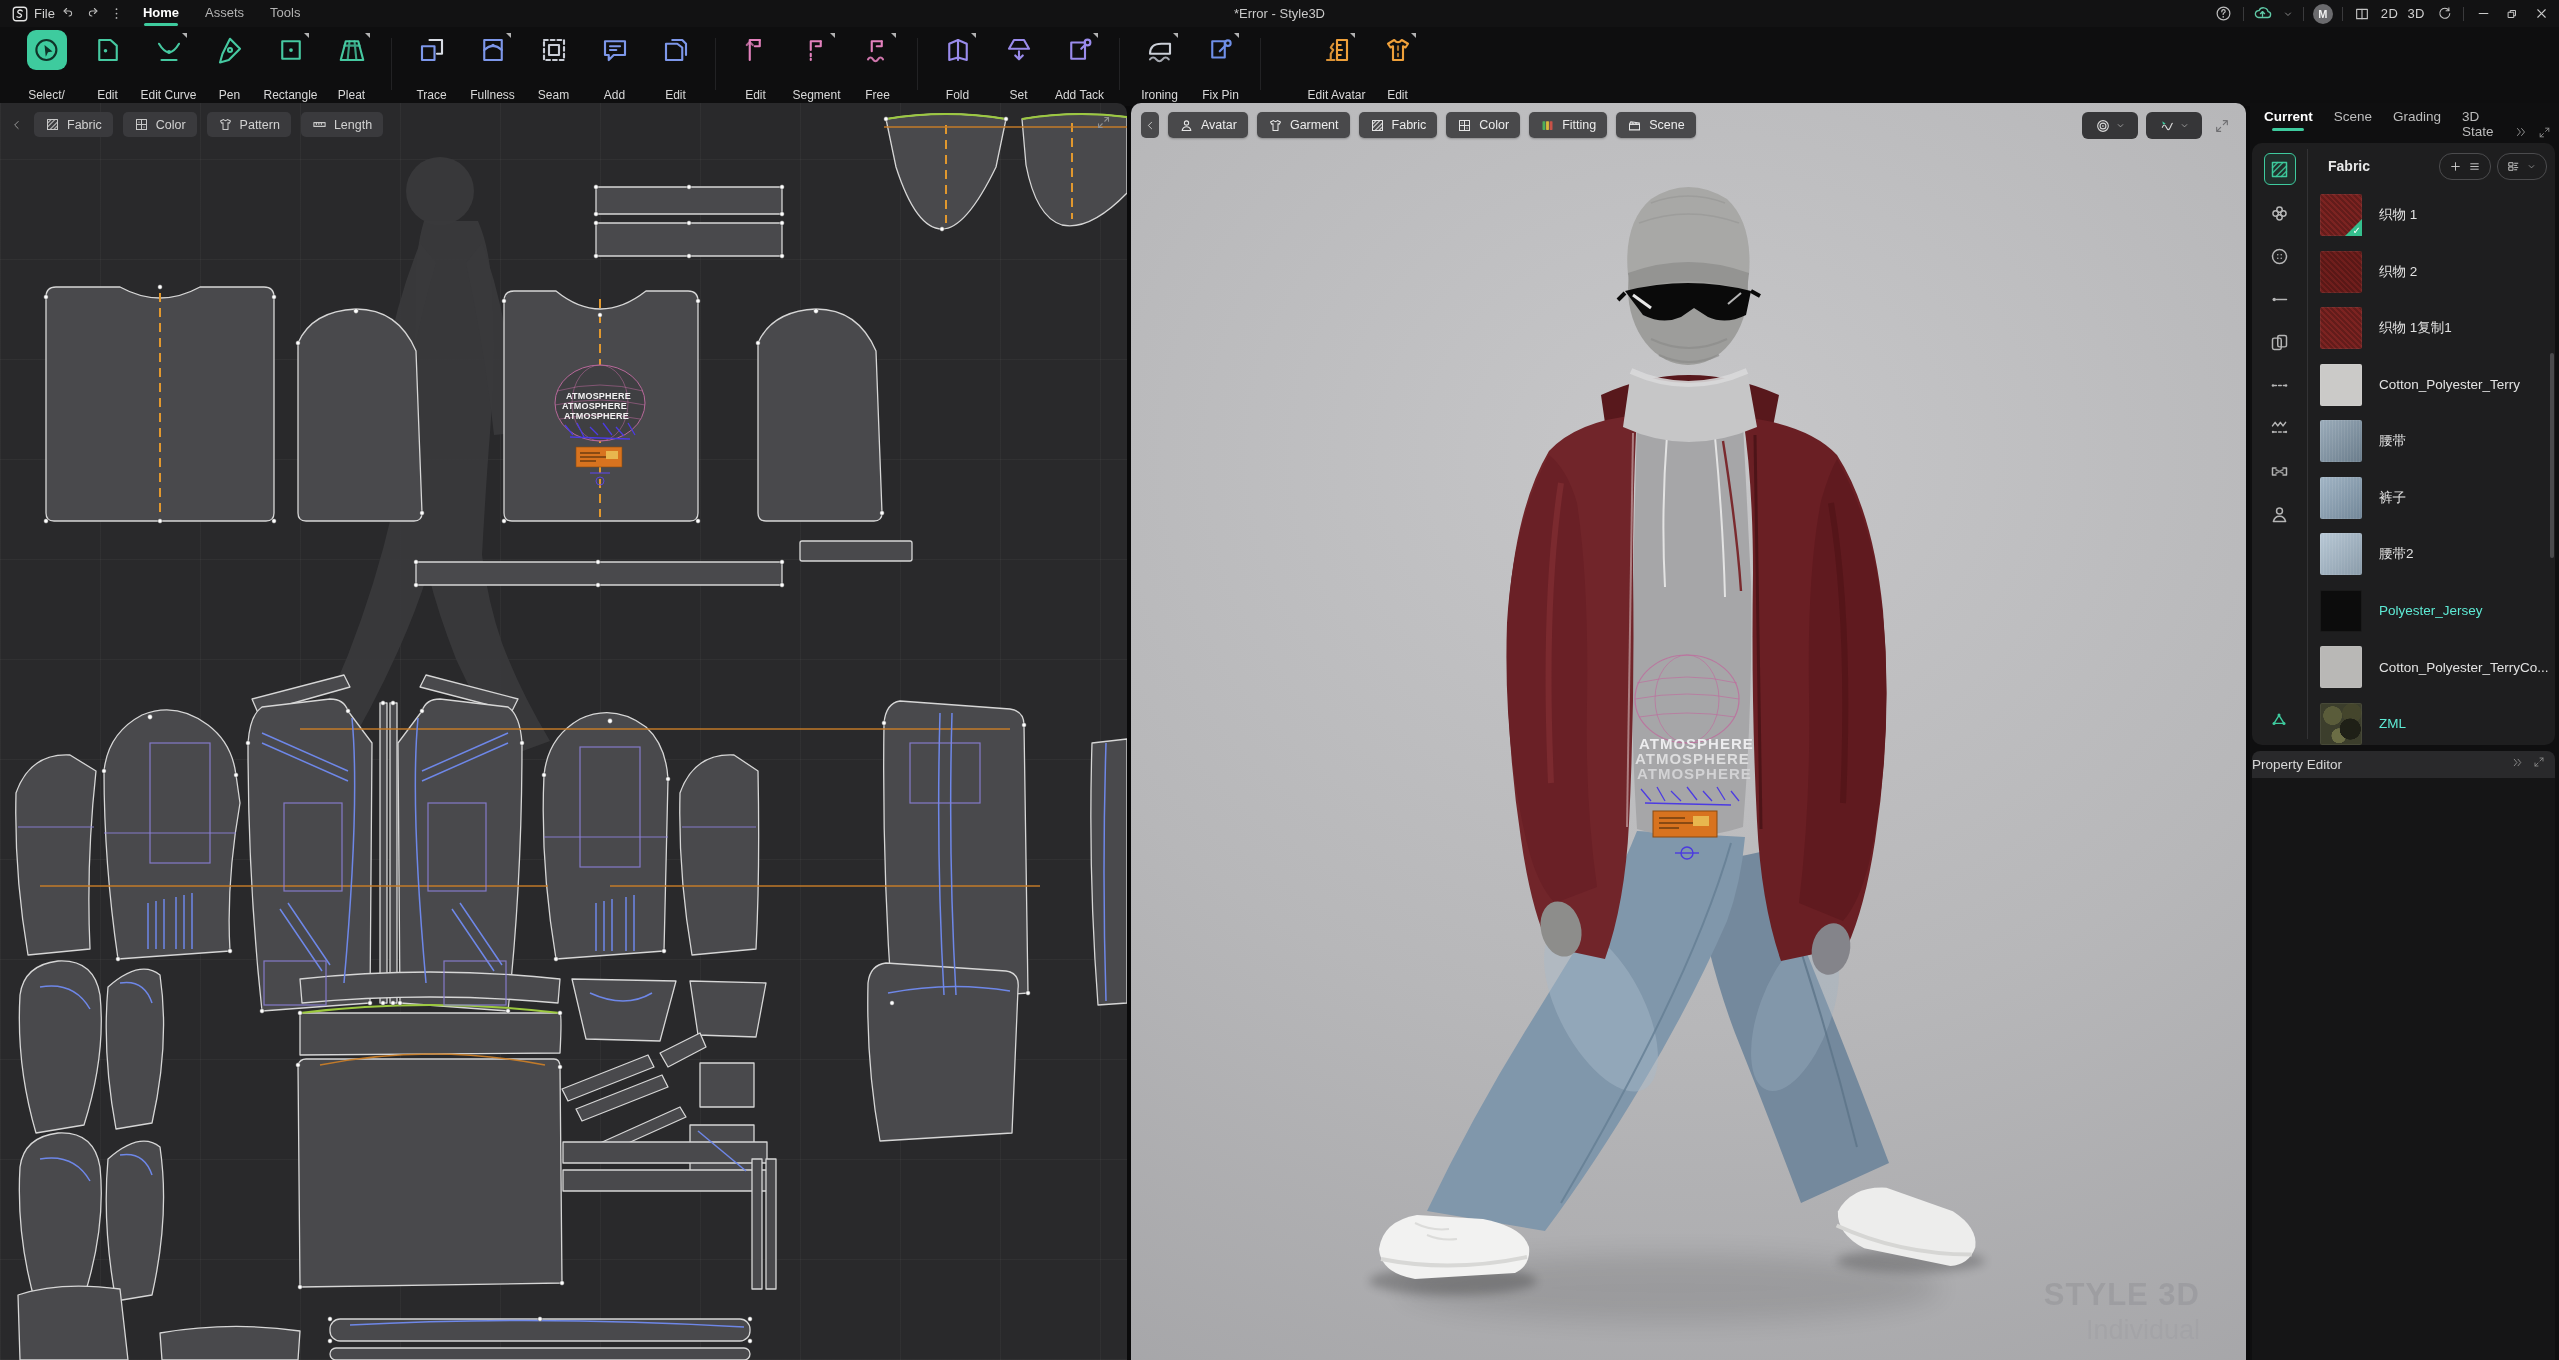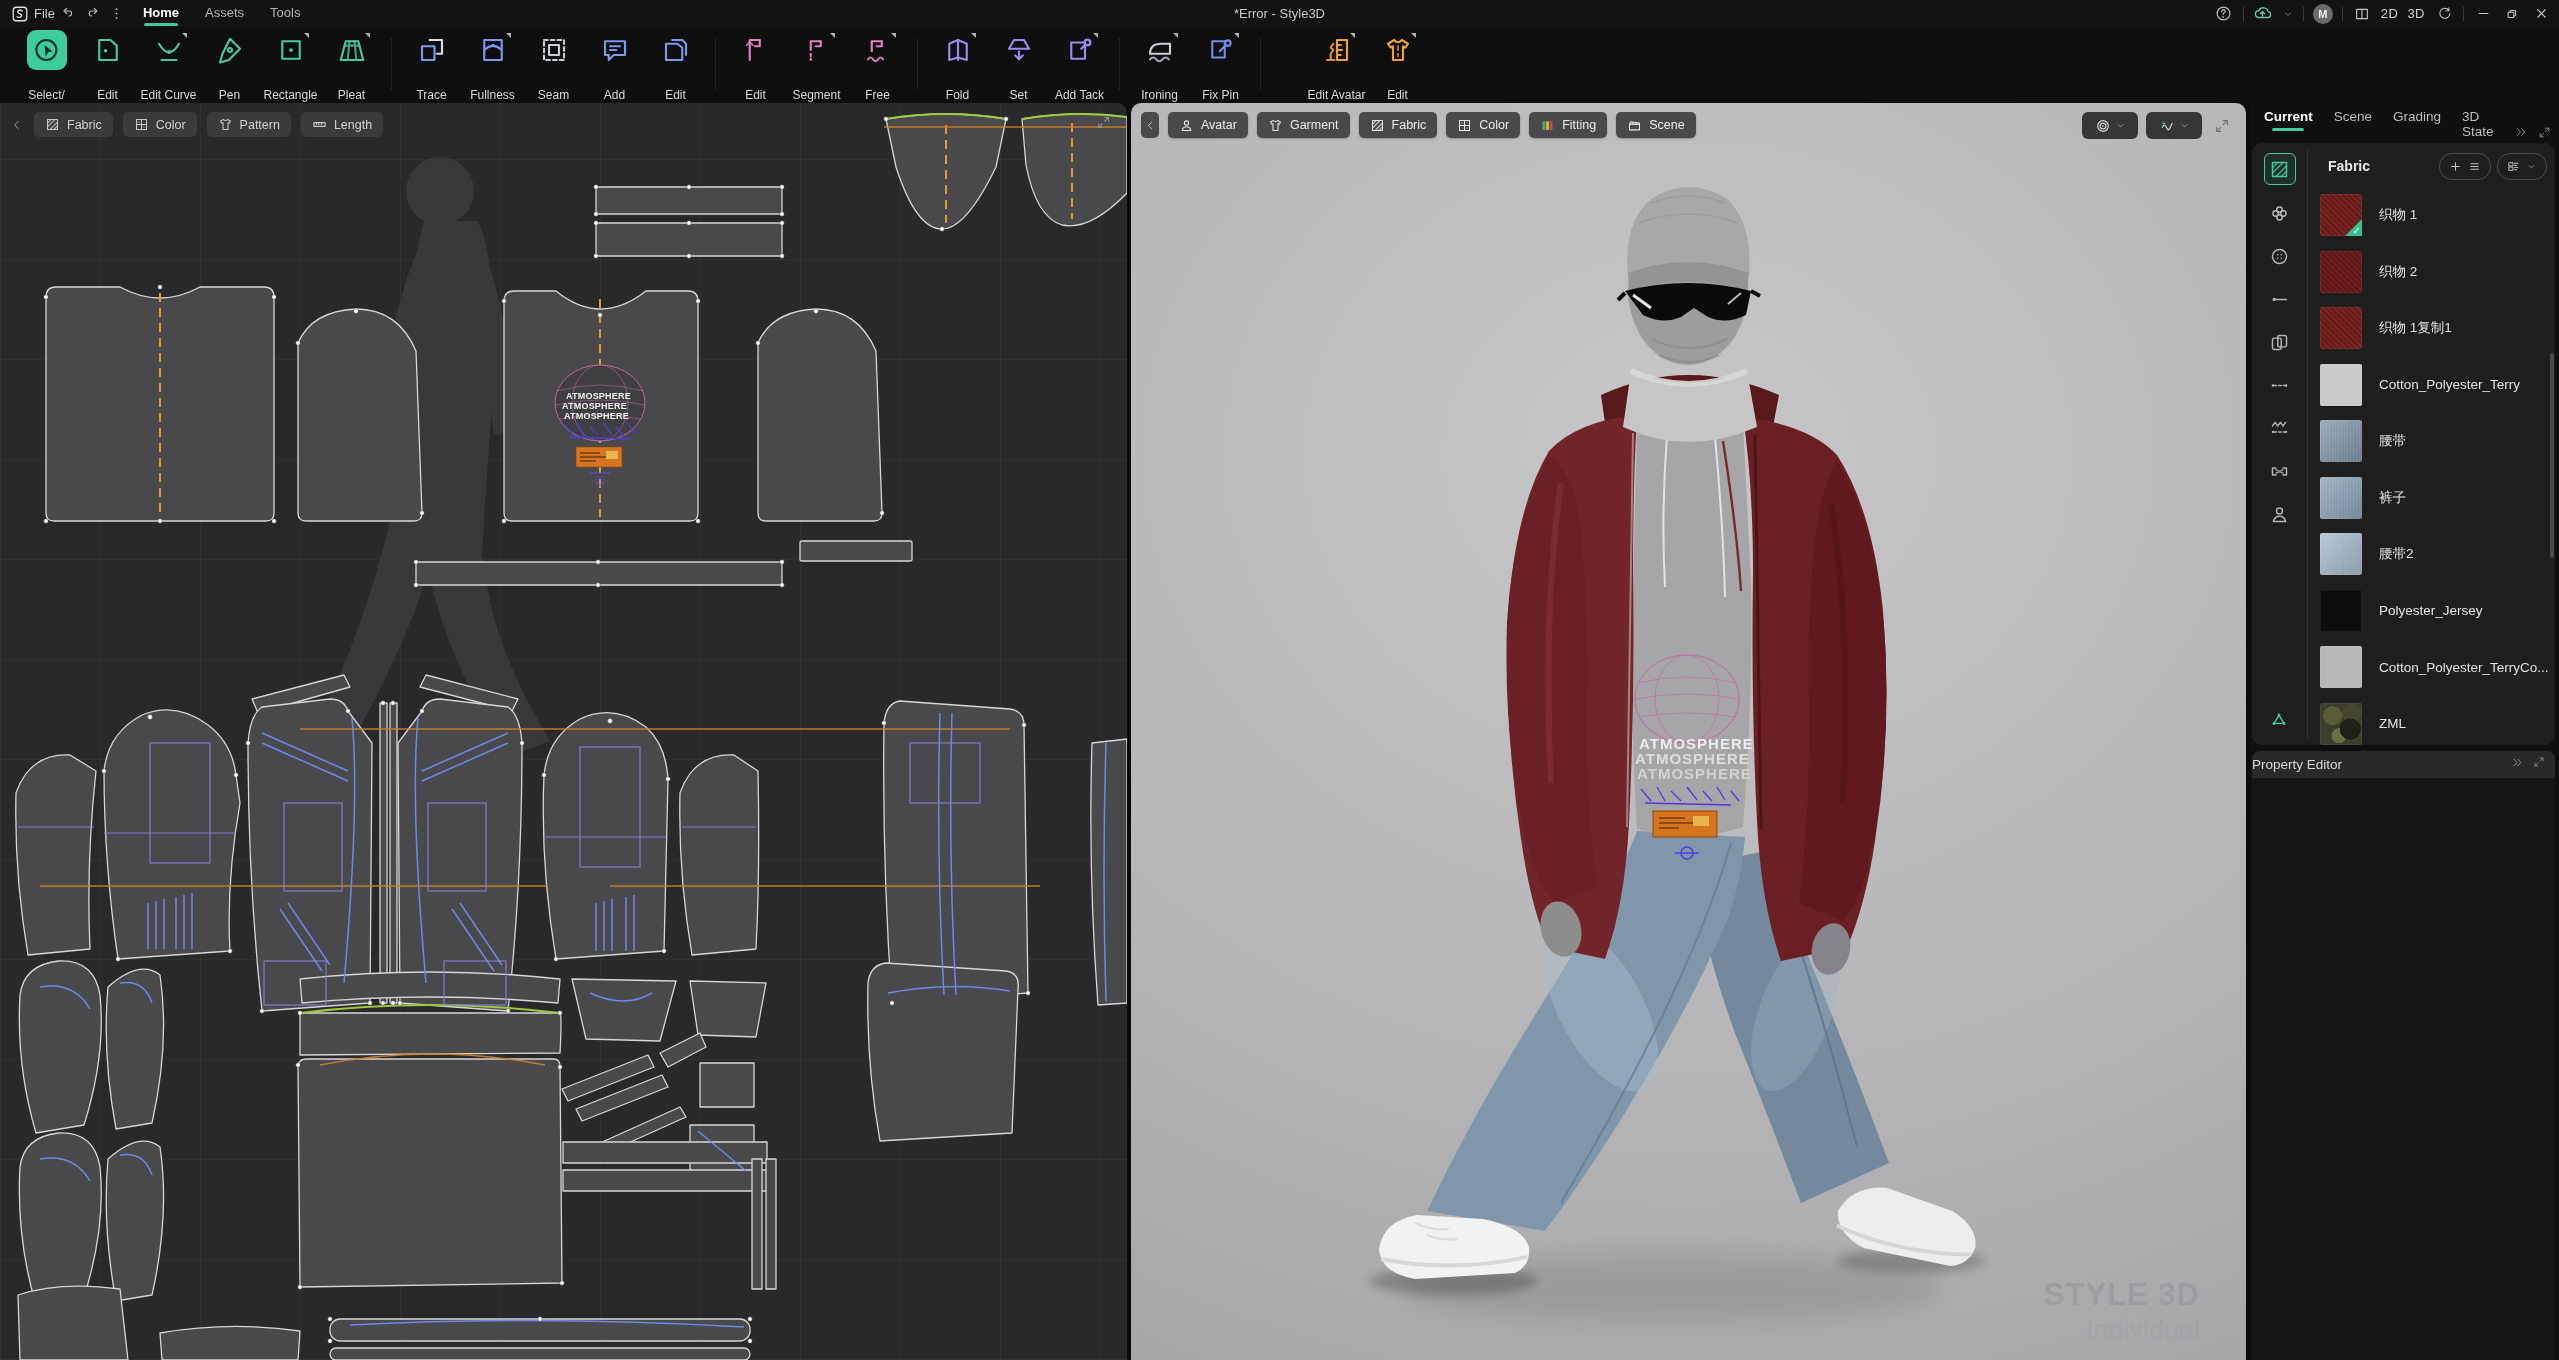--- a/index.html
+++ b/index.html
@@ -75,21 +75,21 @@
   .pill{height:25px;border:1px solid #4b4b4d;border-radius:13px;display:flex;align-items:center;gap:6px;padding:0 9px;color:#cfcfcf}
   .flist{position:absolute;left:60px;right:4px;top:44px;bottom:4px}
   .frow{height:56.5px;display:flex;align-items:center;gap:17px;padding-left:8px}
   .sw{width:42px;height:42px;border-radius:2px;position:relative;flex:none;box-shadow:0 0 0 1px rgba(255,255,255,.06) inset}
   .sw-knit{background-image:repeating-linear-gradient(45deg,rgba(0,0,0,.20) 0 2px,transparent 2px 4px)}
   .sw-denim{background-image:linear-gradient(135deg,rgba(255,255,255,.22),rgba(0,0,0,.16)),repeating-linear-gradient(90deg,rgba(255,255,255,.09) 0 1px,transparent 1px 3px)}
   .sw-camo{background-image:radial-gradient(circle at 30% 30%,#5a5c3a 0 22%,transparent 23%),radial-gradient(circle at 72% 62%,#1f2017 0 26%,transparent 27%),radial-gradient(circle at 45% 78%,#6b6d45 0 18%,transparent 19%),radial-gradient(circle at 76% 24%,#44452c 0 21%,transparent 22%)}
   .chk{position:absolute;right:0;bottom:0;width:0;height:0;border-bottom:17px solid #35c08e;border-left:17px solid transparent}
   .chkmark{position:absolute;right:1px;bottom:0px;font-size:10px;color:#fff;line-height:1}
   .fname{font-size:13.5px;color:#e2e2e2;white-space:nowrap}
-  .frow.dim .fname{color:#e5e5e5}
+  .frow.dim .fname{color:#5eead4}
   .fscroll{position:absolute;right:1px;top:210px;height:205px;width:4px;background:#5a5a5c;border-radius:2px;opacity:.75}
   .propbar{position:absolute;top:648px;left:2px;width:303px;height:27px;background:#29292b;border-radius:8px 8px 0 0;
            display:flex;align-items:center;justify-content:flex-start;font-size:13.5px;color:#d8d8d8}
   .propicons{position:absolute;right:10px;top:5px;display:flex;gap:9px;color:#8e8e8e}
   .propbody{position:absolute;top:675px;left:2px;width:303px;bottom:0;background:#151516}
 
   svg{display:block}
   .scene{position:absolute;inset:0}
 
   

